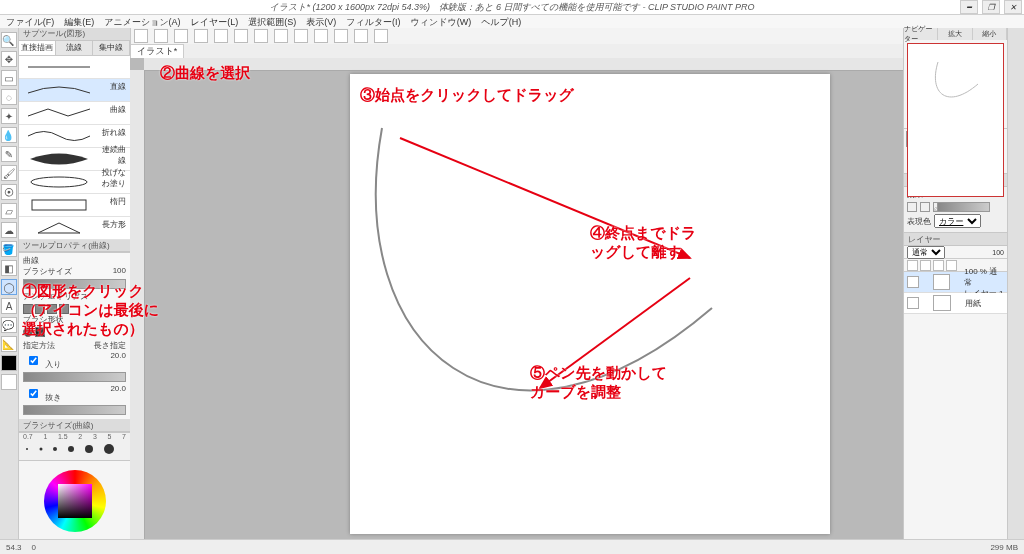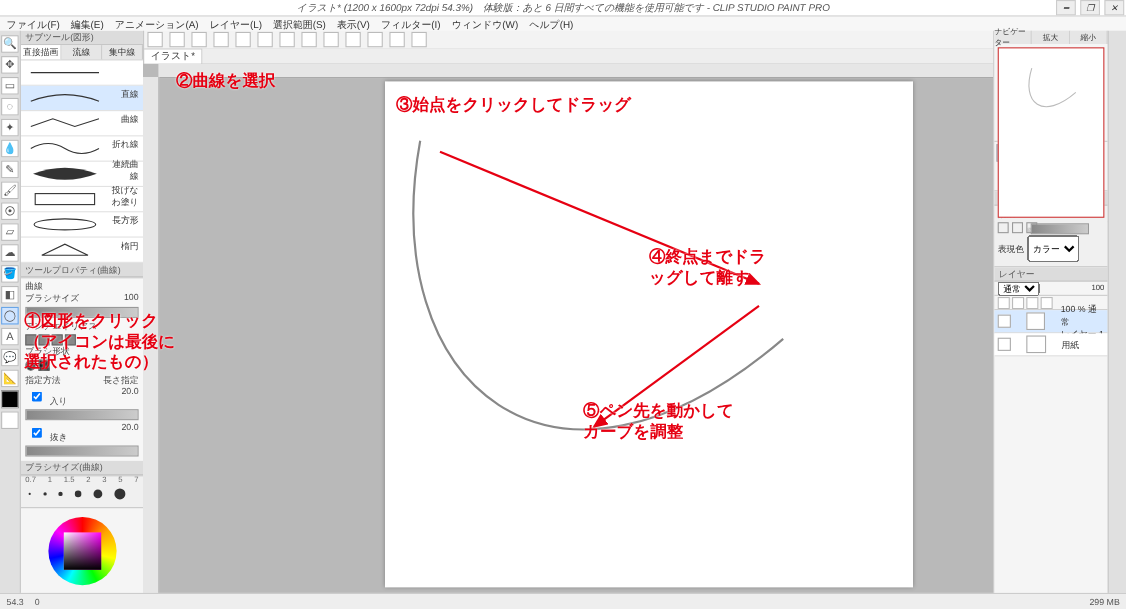--- a/index.html
+++ b/index.html
@@ -72,21 +72,21 @@
   .navview{flex:1;margin:3px;border:1px solid #c33;background:#fff;position:relative;}
   .navzoom{height:12px;display:flex;align-items:center;gap:2px;padding:0 3px;
     font-size:7px;border-top:1px solid #ccc;}
   .navzoom .ic{width:10px;height:10px;border:1px solid #bbb;background:#fff;}
   .colorbox{height:40px;border-bottom:1px solid #c8c8c8;background:#f5f5f5;
     padding:2px;font-size:7px;}
   .lprop{border-bottom:1px solid #c8c8c8;background:#f0f0f0;padding:2px 3px;
     font-size:8px;}
   .lprop .row{display:flex;align-items:center;gap:3px;margin:2px 0;}
   .lprop .dot{width:8px;height:8px;border:1px solid #999;}
-  .lprop select{font-size:8px;height:24px;}
+  .lprop select{font-size:8px;height:14px;text-decoration:underline;}
   .layers{flex:1;background:#f5f5f5;display:flex;flex-direction:column;}
   .layerhdr{height:12px;border-bottom:1px solid #ccc;display:flex;align-items:center;
     justify-content:space-between;padding:0 3px;font-size:7px;gap:41px;}
   .layerhdr .icons{display:flex;gap:2px;}
   .layerhdr .ic{width:9px;height:9px;border:1px solid #bbb;background:#fff;}
   .layerrow{height:20px;border-bottom:1px solid #ddd;display:flex;align-items:center;
     gap:14px;padding:0 3px;font-size:8px;background:#fff;}
   .layerrow.sel{background:#d7e9ff;}
   .layerrow .thumb{width:16px;height:14px;border:1px solid #aaa;background:#fff;}
   .layerrow .eye{width:10px;height:10px;border:1px solid #aaa;background:#fff;}
@@ -225,32 +225,32 @@
         <div class="prev">
             <svg width="70" height="14">
               <path d="M6 7 Q35 -4 64 7 Q35 18 6 7" fill="#333"></path>
             </svg>
           </div>
         <div class="lbl">投げなわ塗り</div>
         </div>
       <div class="shaperow">
         <div class="prev">
             <svg width="70" height="14">
+              <ellipse cx="35" cy="7" rx="28" ry="5" stroke="#333" fill="none"></ellipse>
+            </svg>
+          </div>
+        <div class="lbl">楕円</div>
+        </div>
+      <div class="shaperow">
+        <div class="prev">
+            <svg width="70" height="14">
               <rect x="8" y="2" width="54" height="10" stroke="#333" fill="none"></rect>
             </svg>
           </div>
         <div class="lbl">長方形</div>
-        </div>
-      <div class="shaperow">
-        <div class="prev">
-            <svg width="70" height="14">
-              <ellipse cx="35" cy="7" rx="28" ry="5" stroke="#333" fill="none"></ellipse>
-            </svg>
-          </div>
-        <div class="lbl">楕円</div>
         </div>
       <div class="shaperow">
         <div class="prev">
             <svg width="70" height="14">
               <polygon points="14,12 35,2 56,12" stroke="#333" fill="none"></polygon>
             </svg>
           </div>
         <div class="lbl">多角形</div>
         </div>
     </div>

